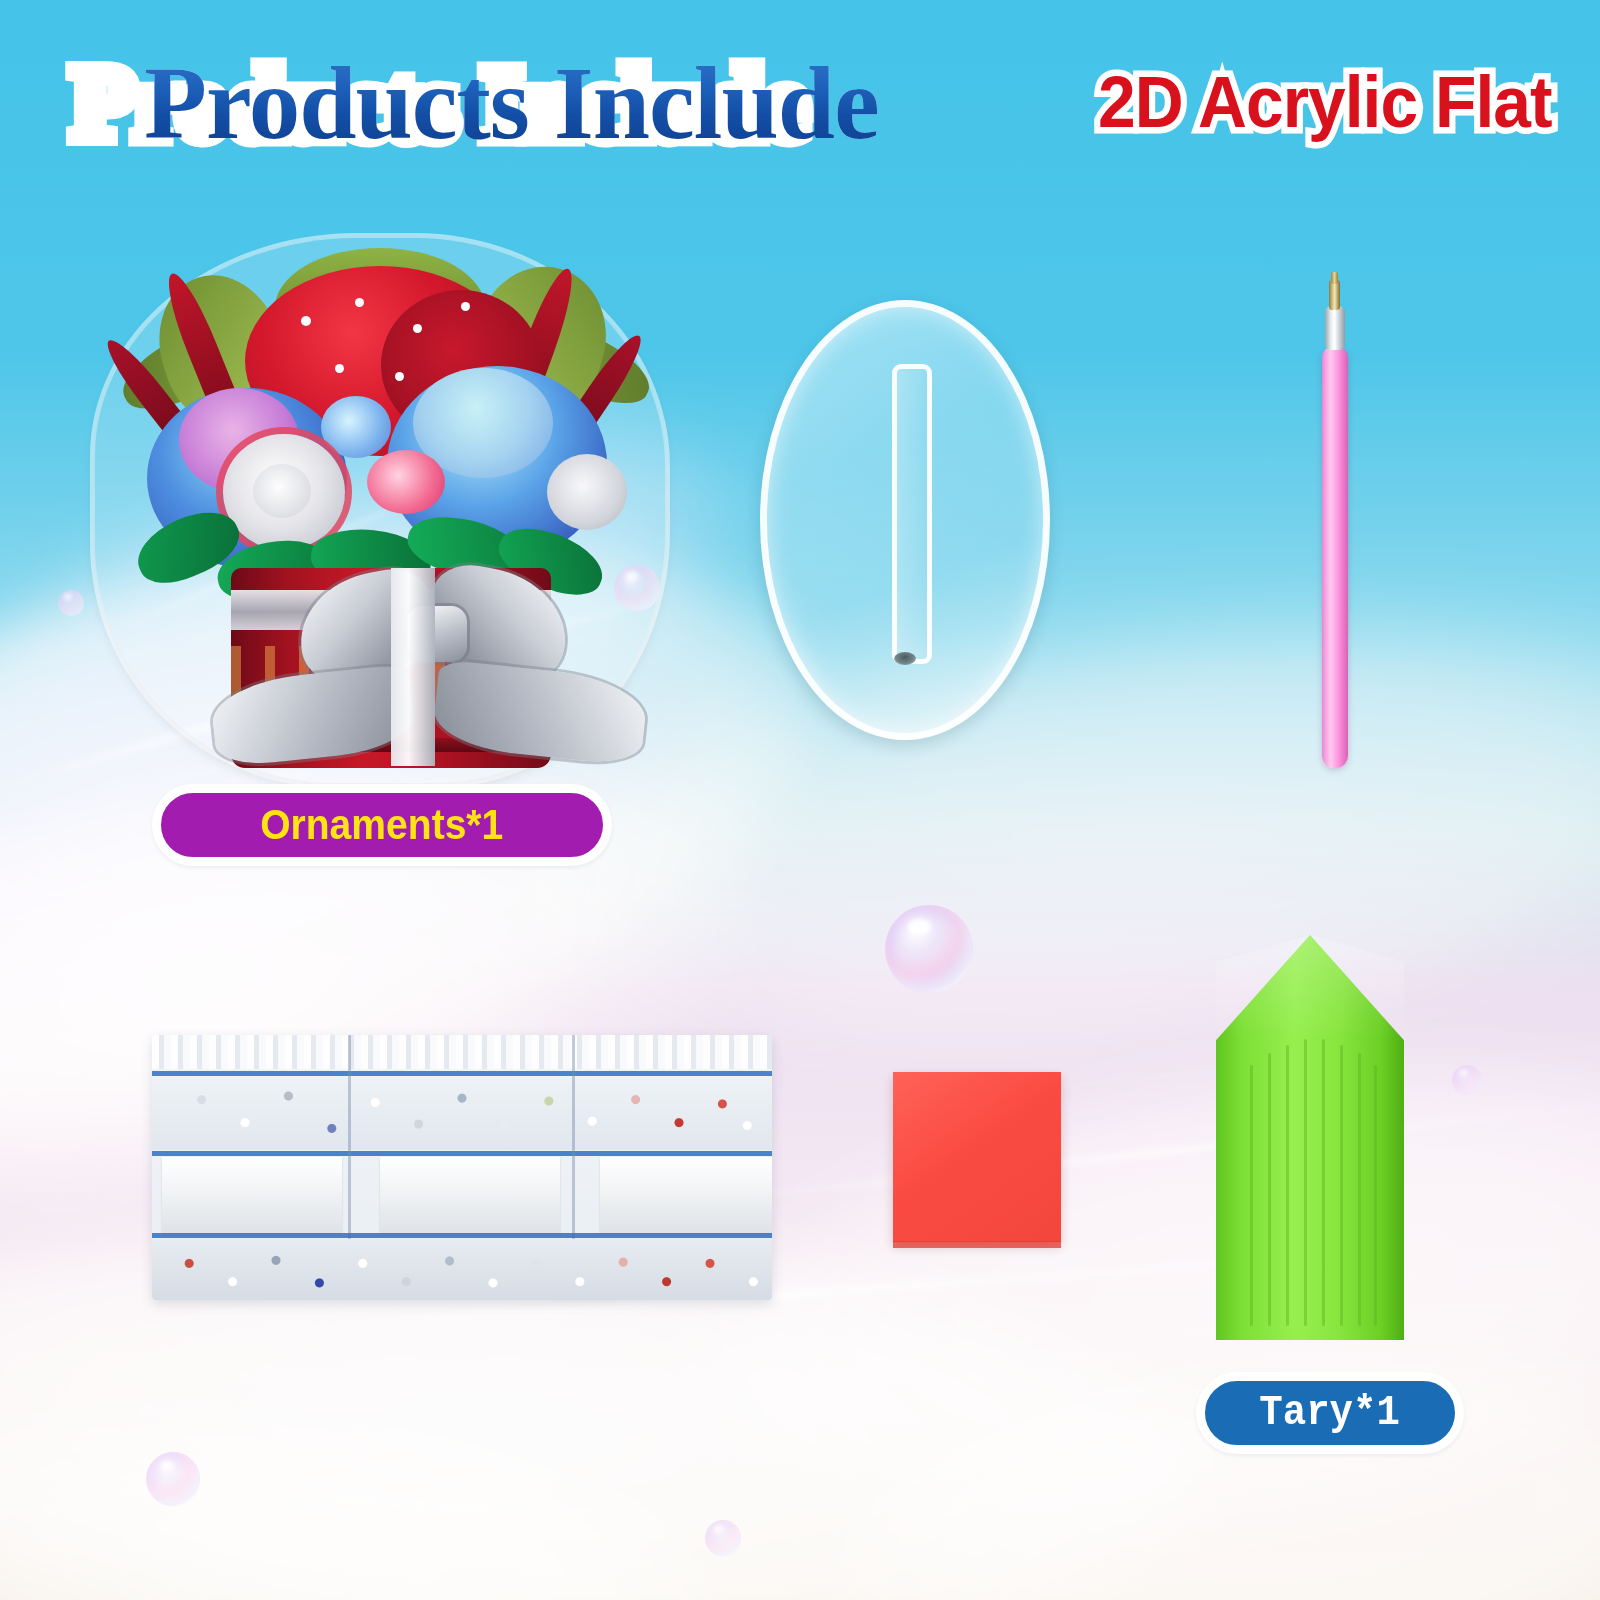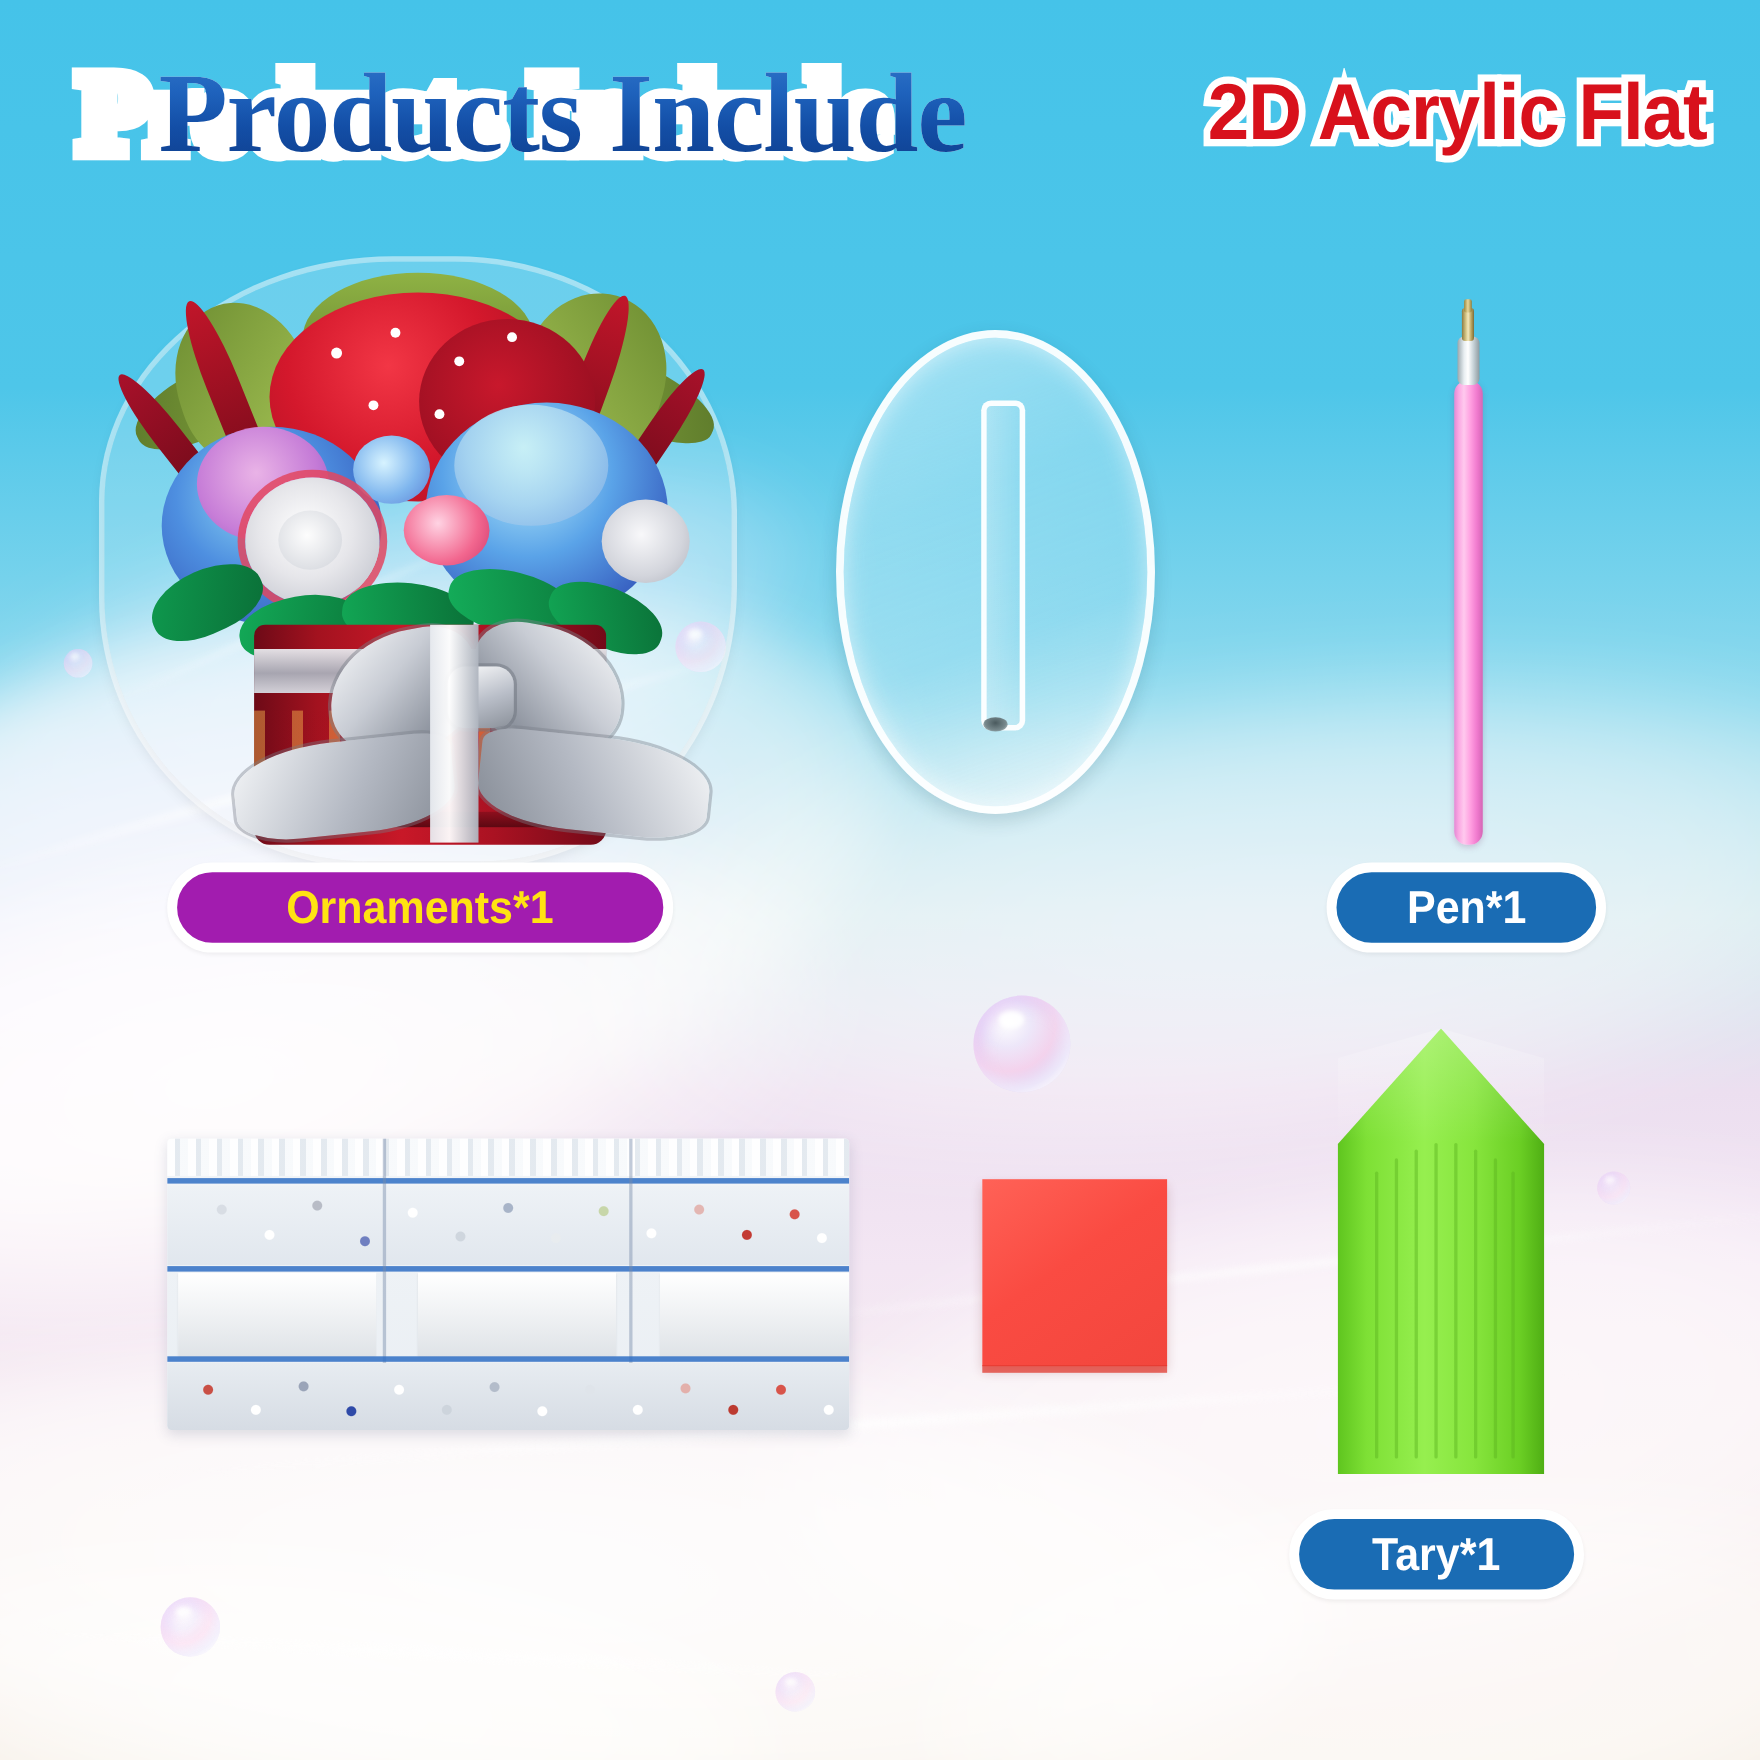--- a/index.html
+++ b/index.html
@@ -350,23 +350,20 @@
       <div class="tray-groove" style="left:158px;top:130px;bottom:14px;"></div>
     </div>
     <div class="tray-rim"></div>
   </div>
 
   <div class="pill pill-purple" style="left:152px;top:784px;width:460px;height:82px;font-size:42px;">
     <span>Ornaments*1</span>
   </div>
 
 
-  <div class="pill pill-blue" style="left:1206px;top:784px;width:254px;height:82px;font-size:42px;">
-    <span>Pen*1</span>
-  </div>
-
-
-
-  <div class="pill pill-blue" style="left:1172px;top:1372px;width:268px;height:82px;font-size:42px;">
+
+
+
+  <div class="pill pill-blue" style="left:1196px;top:1372px;width:268px;height:82px;font-size:42px;font-family:Liberation Mono, monospace;">
     <span>Tary*1</span>
   </div>
 
 </div>
 
 </body></html>

